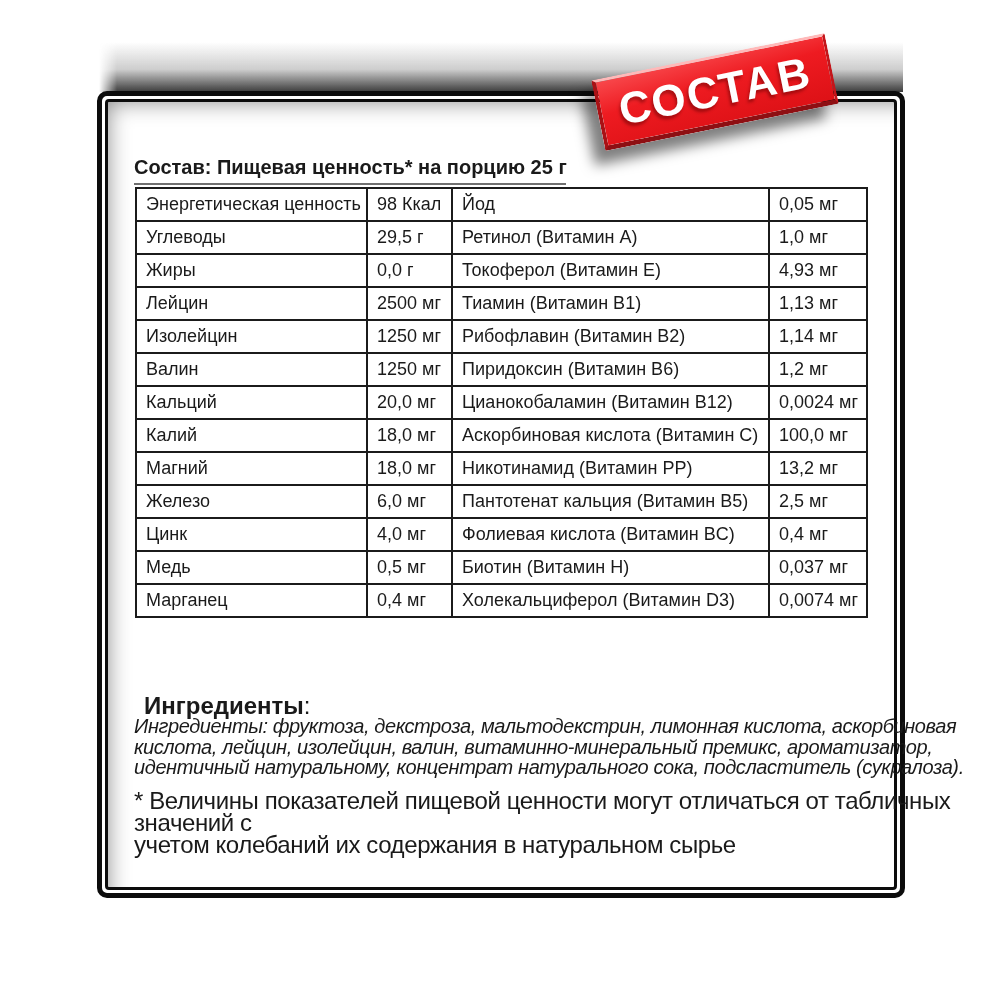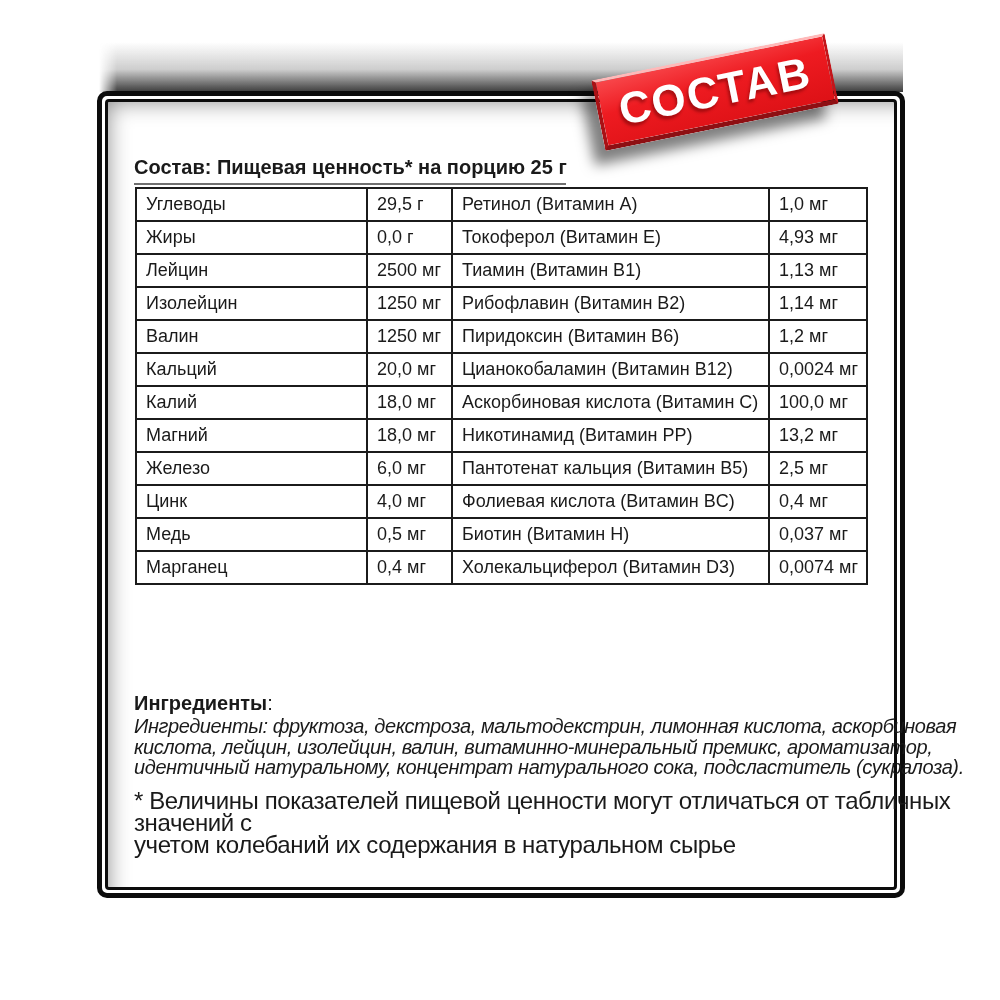--- a/index.html
+++ b/index.html
@@ -68,22 +68,22 @@
     padding:0 4px 0 9px; white-space:nowrap; overflow:hidden;
     vertical-align:middle;
   }
   .col-nutrient  { width:231px; }
   .col-amount    { width:85px;  }
   .col-vitamin   { width:317px; }
   .col-vitamount { width:98px;  }
 
   
   .ingredients-heading {
-    position:absolute; left:134px; top:692px;
-    font-size:20px; font-weight:bold;
+    position:absolute; left:144px; top:692px;
+    font-size:24px; font-weight:bold;
   }
   .ingredients-heading .colon { font-weight:normal; }
   .ingredients-text {
     position:absolute; left:134px; top:716px; width:860px;
     font-size:20px; line-height:20.5px; letter-spacing:-0.4px;
     white-space:pre-line;
     font-style:italic;
   }
   .footnote-text {
     position:absolute; left:134px; top:790px; width:860px;
@@ -105,20 +105,26 @@
 </div>
 
 <table class="nutrition-table">
   <colgroup>
     <col class="col-nutrient">
       <col class="col-amount">
       <col class="col-vitamin">
       <col class="col-vitamount">
   </colgroup>
   <tbody id="table-body">
+  <tr>
+    <td>Энергетическая ценность</td>
+    <td>98 Ккал</td>
+    <td>Йод</td>
+    <td>0,05 мг</td>
+  </tr>
 
 
   <tr>
     <td>Углеводы</td>
     <td>29,5 г</td>
     <td>Ретинол (Витамин A)</td>
     <td>1,0 мг</td>
   </tr>
 
   <tr>

